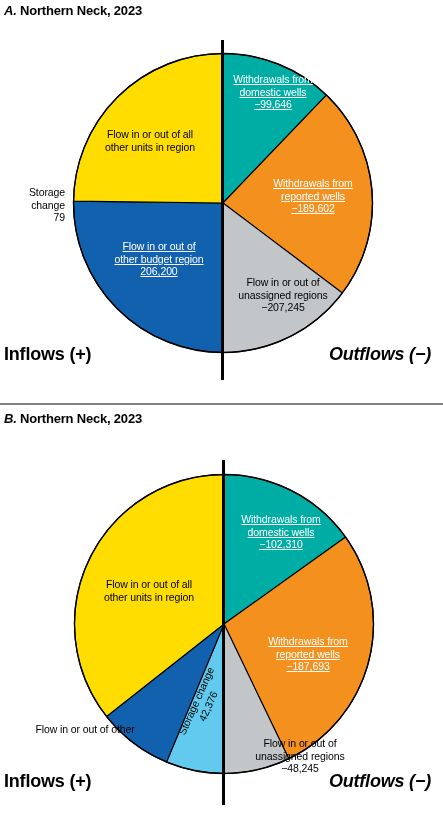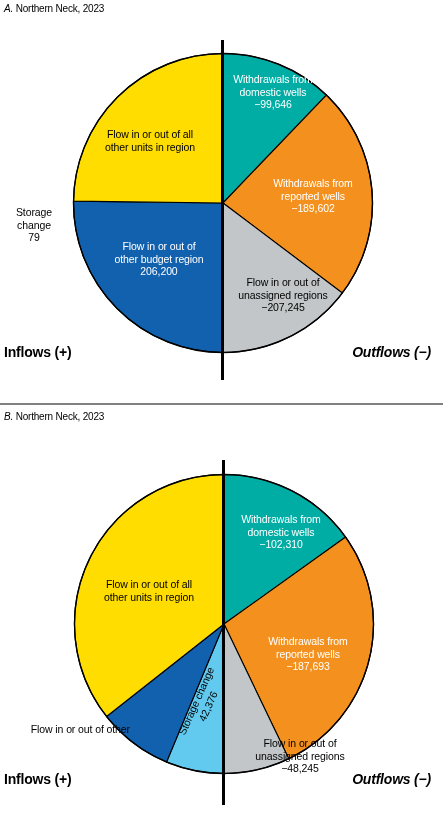--- a/index.html
+++ b/index.html
@@ -1,36 +1,36 @@
 <!DOCTYPE html>
 <html><head>
 <meta charset="utf-8">
 <style>
   html,body{margin:0;padding:0;background:#ffffff;}
   body{width:443px;height:824px;position:relative;overflow:hidden;
        font-family:"Liberation Sans","DejaVu Sans",sans-serif;color:#000;}
   .panel{position:absolute;left:0;width:443px;}
   #panelA{top:0;height:403px;}
   #panelB{top:403px;height:421px;}
-  .panel-title{position:absolute;left:4px;font-size:10px;font-weight:normal;
+  .panel-title{position:absolute;left:4px;font-size:13px;font-weight:bold;
                letter-spacing:-0.2px;white-space:nowrap;}
   .panel-title .ltr{font-style:italic;}
   #titleA{top:3px;}
   #titleB{top:8px;}
   .divider{position:absolute;left:0;top:0;width:443px;height:2px;background:#808080;}
   .pie-wrap{position:absolute;}
   .pie-svg{display:block;}
   .axis-line{position:absolute;background:#000;width:3px;}
-  .flow-label{position:absolute;font-size:14px;font-weight:bold;letter-spacing:-0.2px;
+  .flow-label{position:absolute;font-size:18px;font-weight:bold;letter-spacing:-0.2px;
               white-space:nowrap;}
   .inflow{left:4px;}
   .outflow{right:12px;font-style:italic;}
   .slice-label{position:absolute;text-align:center;font-size:10.5px;line-height:12.6px;
                white-space:nowrap;letter-spacing:-0.1px;}
-  .slice-label.white{color:#ffffff;}
+  .slice-label.white{color:#ffffff;text-decoration:underline;}
   .slice-label.black{color:#000000;}
   .slice-label .ln{display:block;}
   .rot{transform-origin:50% 50%;}
 </style>
 </head>
 <body>
 
 <div class="panel" id="panelA">
 
   <div class="panel-title" id="titleA">
@@ -76,21 +76,21 @@
     <span class="ln">Flow in or out of</span>
     <span class="ln">other budget region</span>
     <span class="ln">206,200</span>
   </div>
 
   <div class="slice-label black" style="left:90px;top:128px;width:120px;">
     <span class="ln">Flow in or out of all</span>
     <span class="ln">other units in region</span>
   </div>
 
-  <div class="slice-label black" style="left:3px;top:186px;width:62px;text-align:center;margin-top:20px;">
+  <div class="slice-label black" style="left:3px;top:186px;width:62px;text-align:right;">
     <span class="ln">Storage</span>
     <span class="ln">change</span>
     <span class="ln">79</span>
   </div>
 
 </div>
 
 <div class="panel" id="panelB">
 
   <div class="divider"></div>
@@ -132,21 +132,21 @@
     <span class="ln">Flow in or out of</span>
     <span class="ln">unassigned regions</span>
     <span class="ln">−48,245</span>
   </div>
 
   <div class="slice-label black rot" style="left:151px;top:288px;width:102px;transform:rotate(-66deg);">
     <span class="ln">Storage change</span>
     <span class="ln">42,376</span>
   </div>
 
-  <div class="slice-label black" style="left:0;top:320px;width:130px;text-align:right;">
+  <div class="slice-label black" style="left:20px;top:320px;width:130px;">
     <span class="ln">Flow in or out of other</span>
   </div>
 
   <div class="slice-label black" style="left:88px;top:175px;width:122px;">
     <span class="ln">Flow in or out of all</span>
     <span class="ln">other units in region</span>
   </div>
 
 </div>
 

